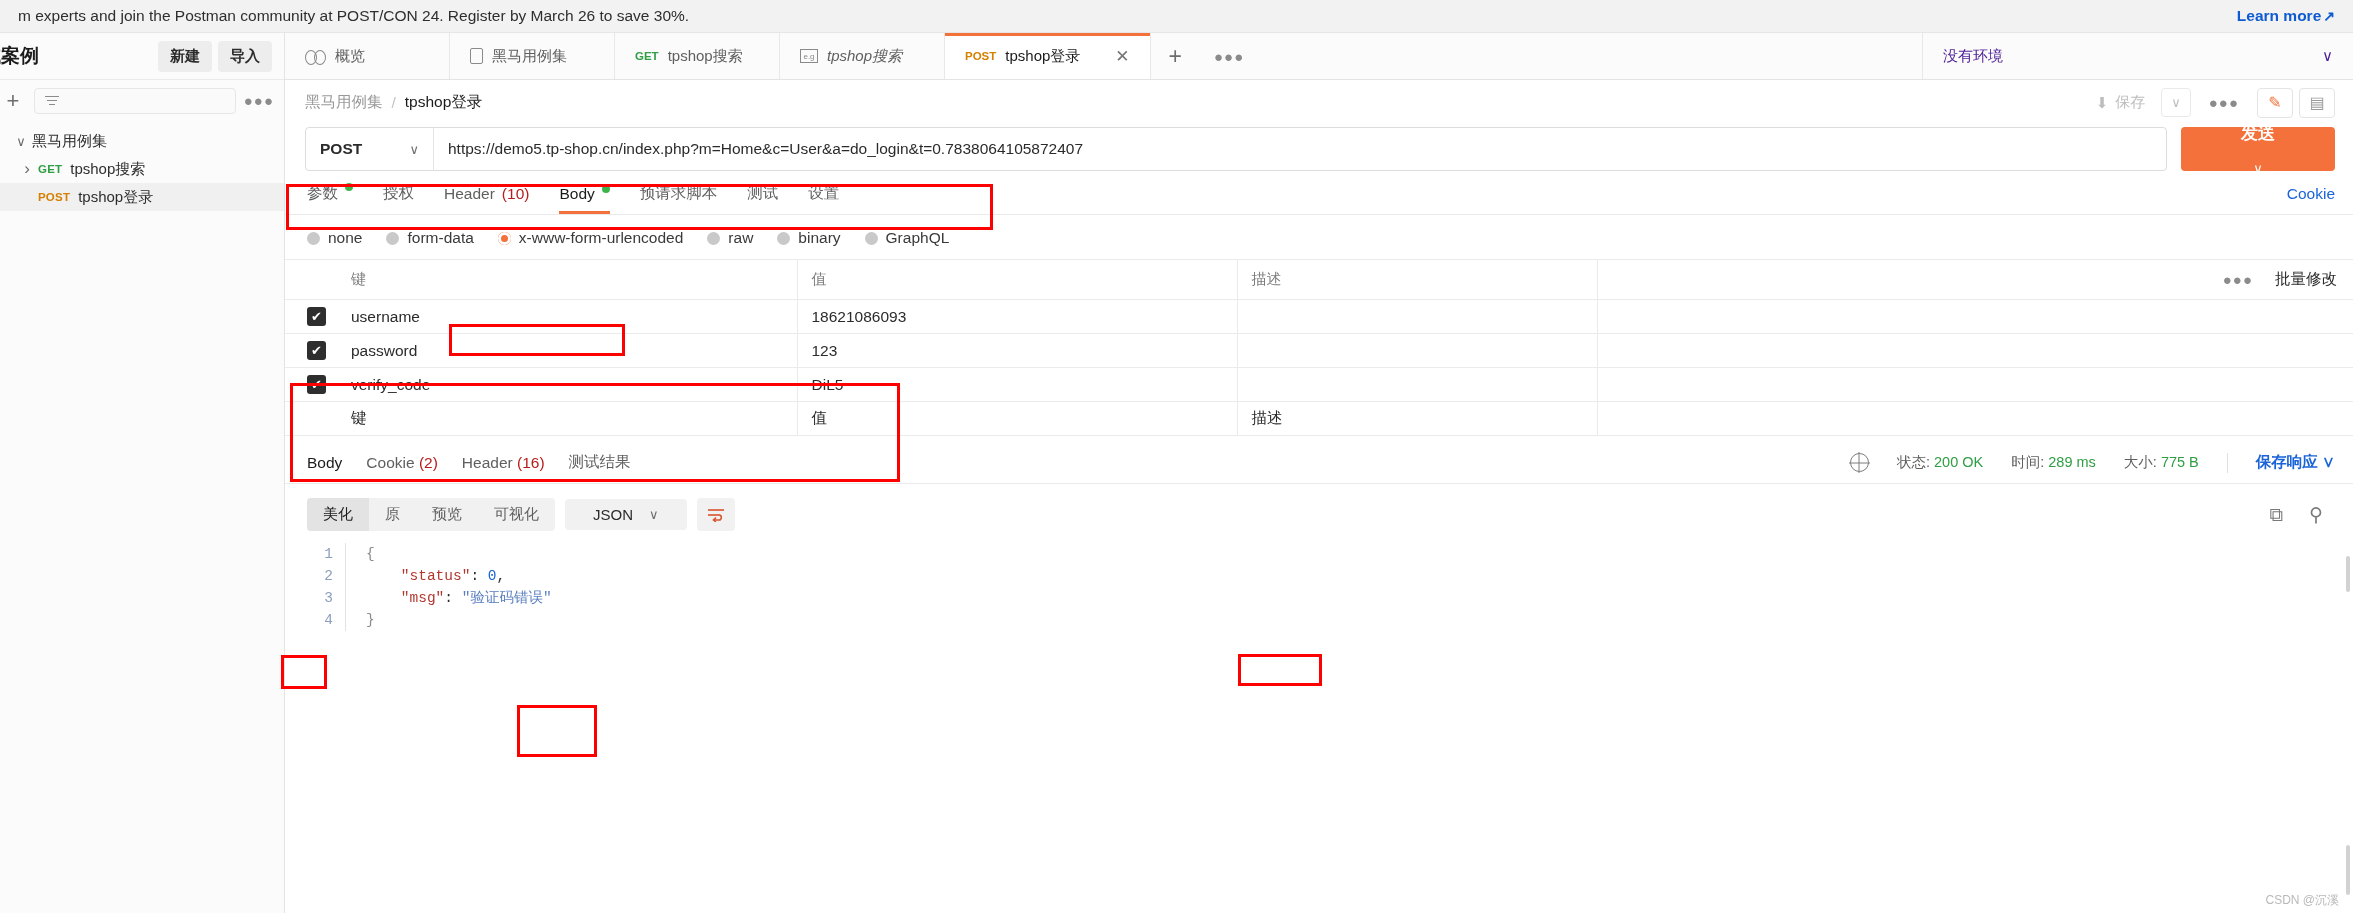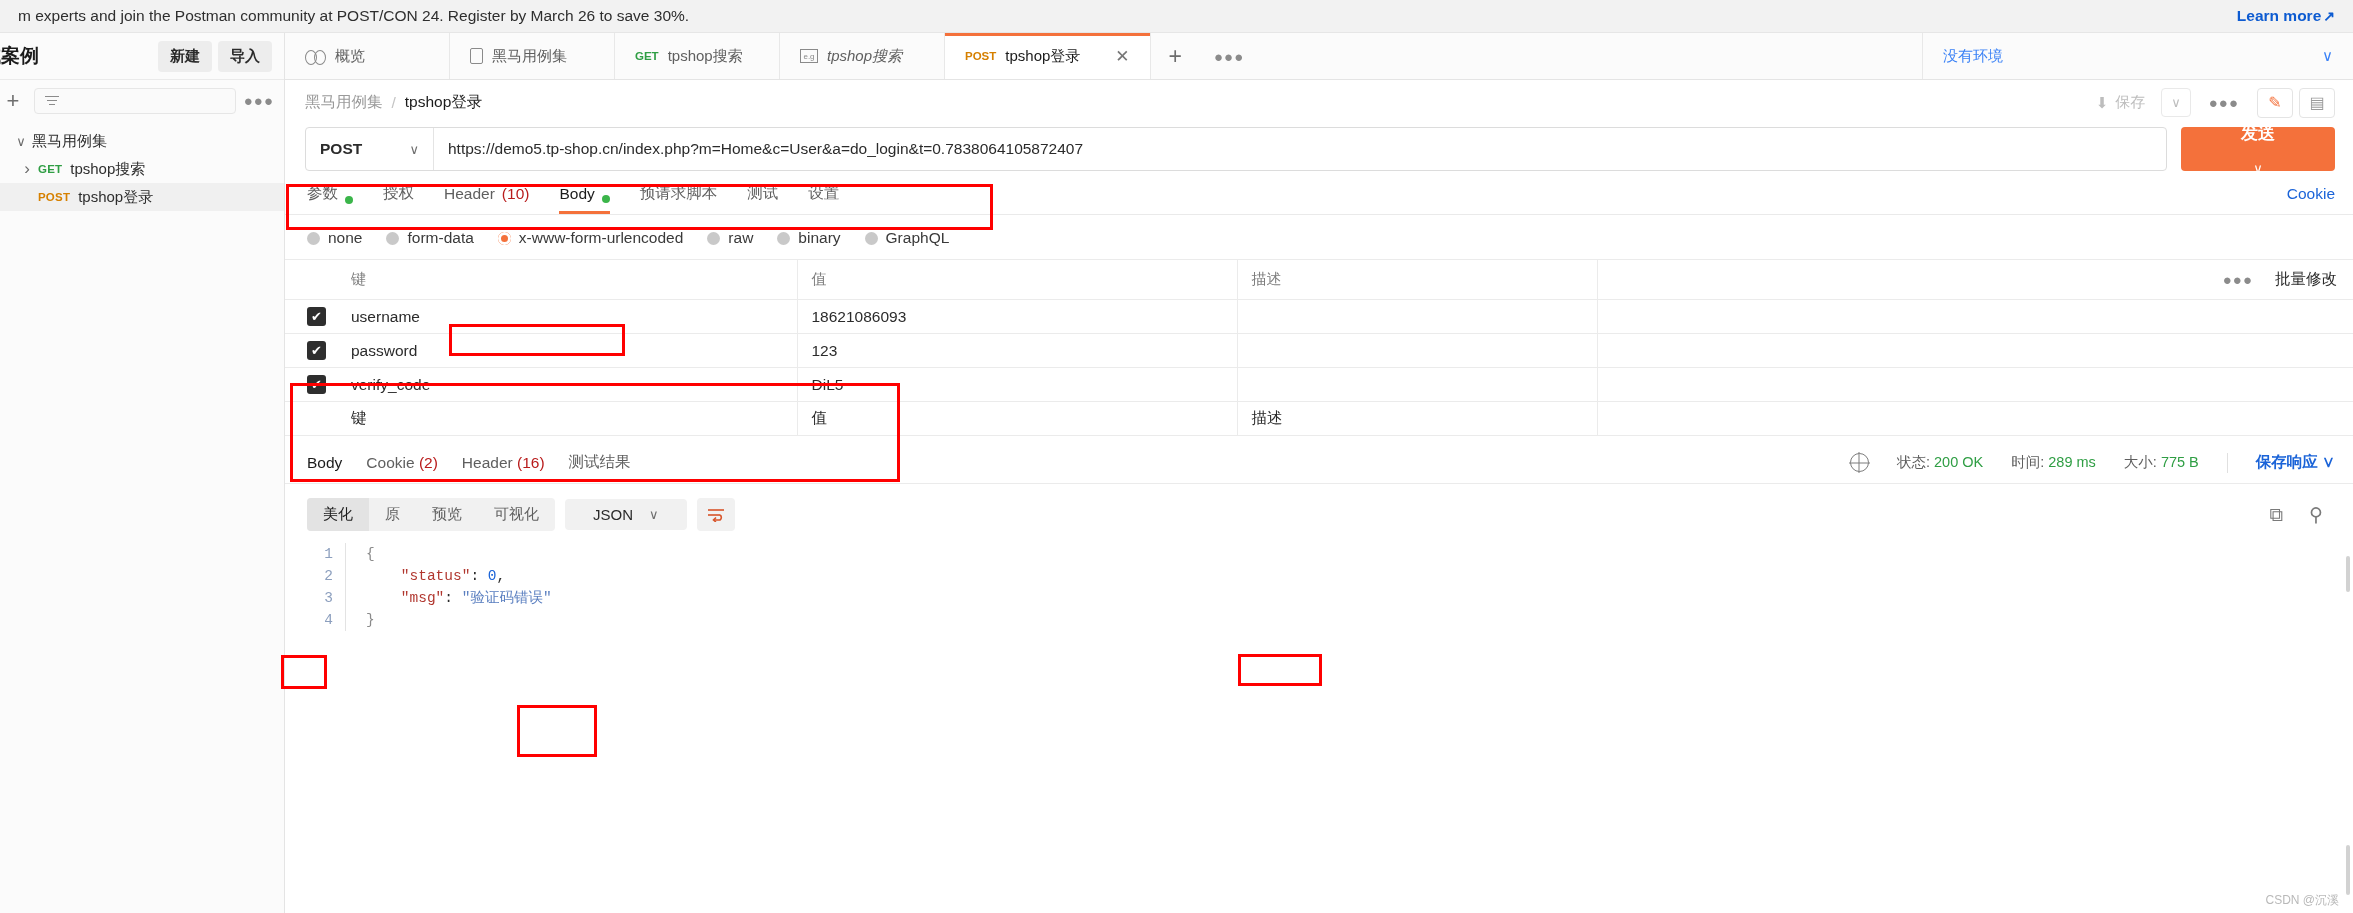--- a/index.html
+++ b/index.html
@@ -102,21 +102,21 @@
   .glyph-ex {
     width: 18px; height: 14px; border: 1.6px solid #8a8a8a; border-radius: 0;
     display: inline-flex; align-items: center; justify-content: center;
     font-size: 8px; color: #8a8a8a; font-style: normal;
   }
   .tab-plus { display: flex; align-items: center; padding: 0 18px; font-size: 23px; color: #6d6d6d; cursor: pointer; }
   .tab-dots { display: flex; align-items: center; padding: 0 14px; font-size: 15px; color: #8b8b8b; letter-spacing: 1px; cursor: pointer; }
   .tabstrip-spacer { flex: 1 1 auto; border-right: 1px solid #e8e8e8; }
   .env-select {
     display: flex; align-items: center; justify-content: space-between;
-    width: 430px; padding: 0 20px; font-size: 15px; color: #3b82f6; cursor: pointer; font-family: Liberation Serif, serif;
+    width: 430px; padding: 0 20px; font-size: 15px; color: #4c1d95; cursor: pointer; font-family: Liberation Serif, serif;
   }
 
   
   .crumb-row {
     height: 45px; display: flex; align-items: center; justify-content: space-between;
     padding: 0 18px 0 20px;
   }
   .crumb { display: flex; align-items: center; gap: 9px; font-size: 15.5px; }
   .crumb-parent { color: #9a9a9a; cursor: pointer; }
   .crumb-sep { color: #c4c4c4; }
@@ -158,21 +158,21 @@
     cursor: pointer; font-family: inherit; flex-direction: column;
   }
   .send-btn .cv { font-size: 13px; font-weight: normal; }
 
   
   .req-tabs {
     display: flex; align-items: center; gap: 30px; padding: 12px 18px 0 22px;
     border-bottom: 1px solid #eaeaea; position: relative;
   }
   .req-tab {
-    display: flex; align-items: flex-end; gap: 7px; padding-bottom: 10px;
+    display: flex; align-items: flex-start; gap: 7px; padding-bottom: 10px;
     font-size: 15.5px; color: #5f5f5f; cursor: pointer; position: relative;
   }
   .req-tab.active { color: #1b1b1b; }
   .req-tab.active::after {
     content: ""; position: absolute; left: 0; right: 0; bottom: -1px; height: 2.5px; background: #f4713b;
   }
   .dot-green { width: 8px; height: 8px; border-radius: 50%; background: #3bb54a; display: inline-block; }
   .count { color: #b91c1c; }
   .cookie-link { margin-left: auto; color: #1a63d8; font-size: 15.5px; cursor: pointer; padding-bottom: 10px; }
 

